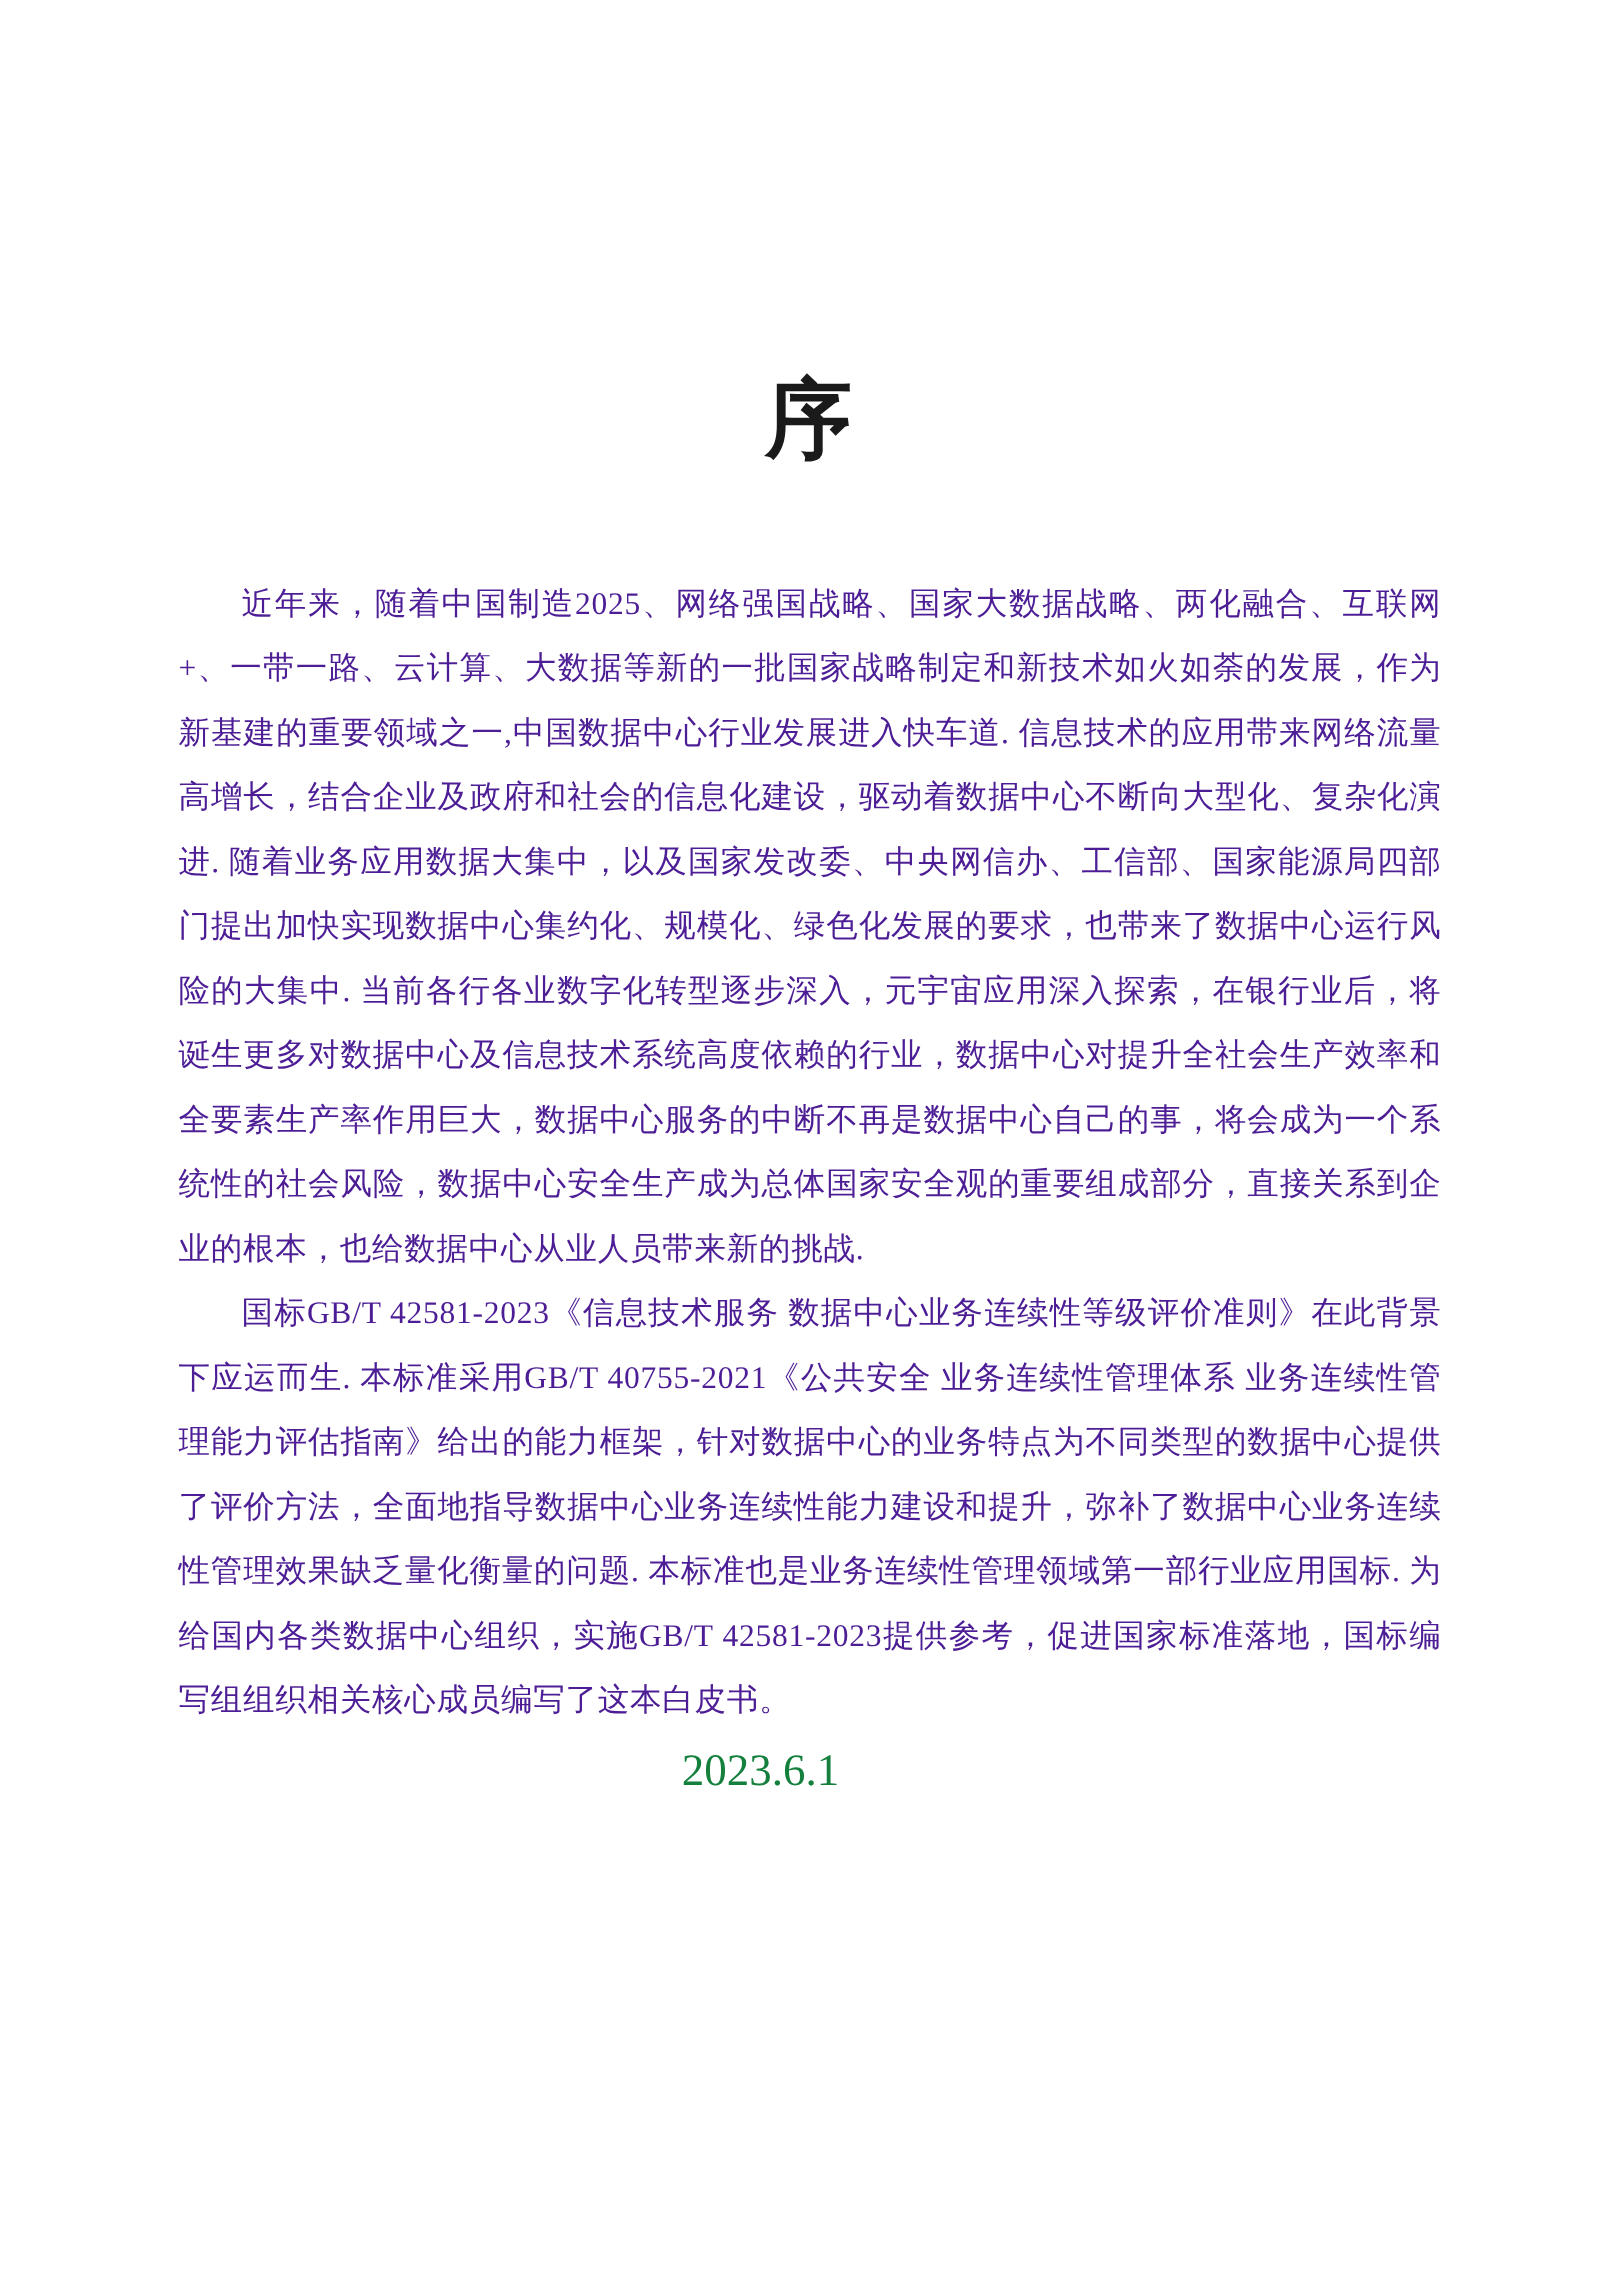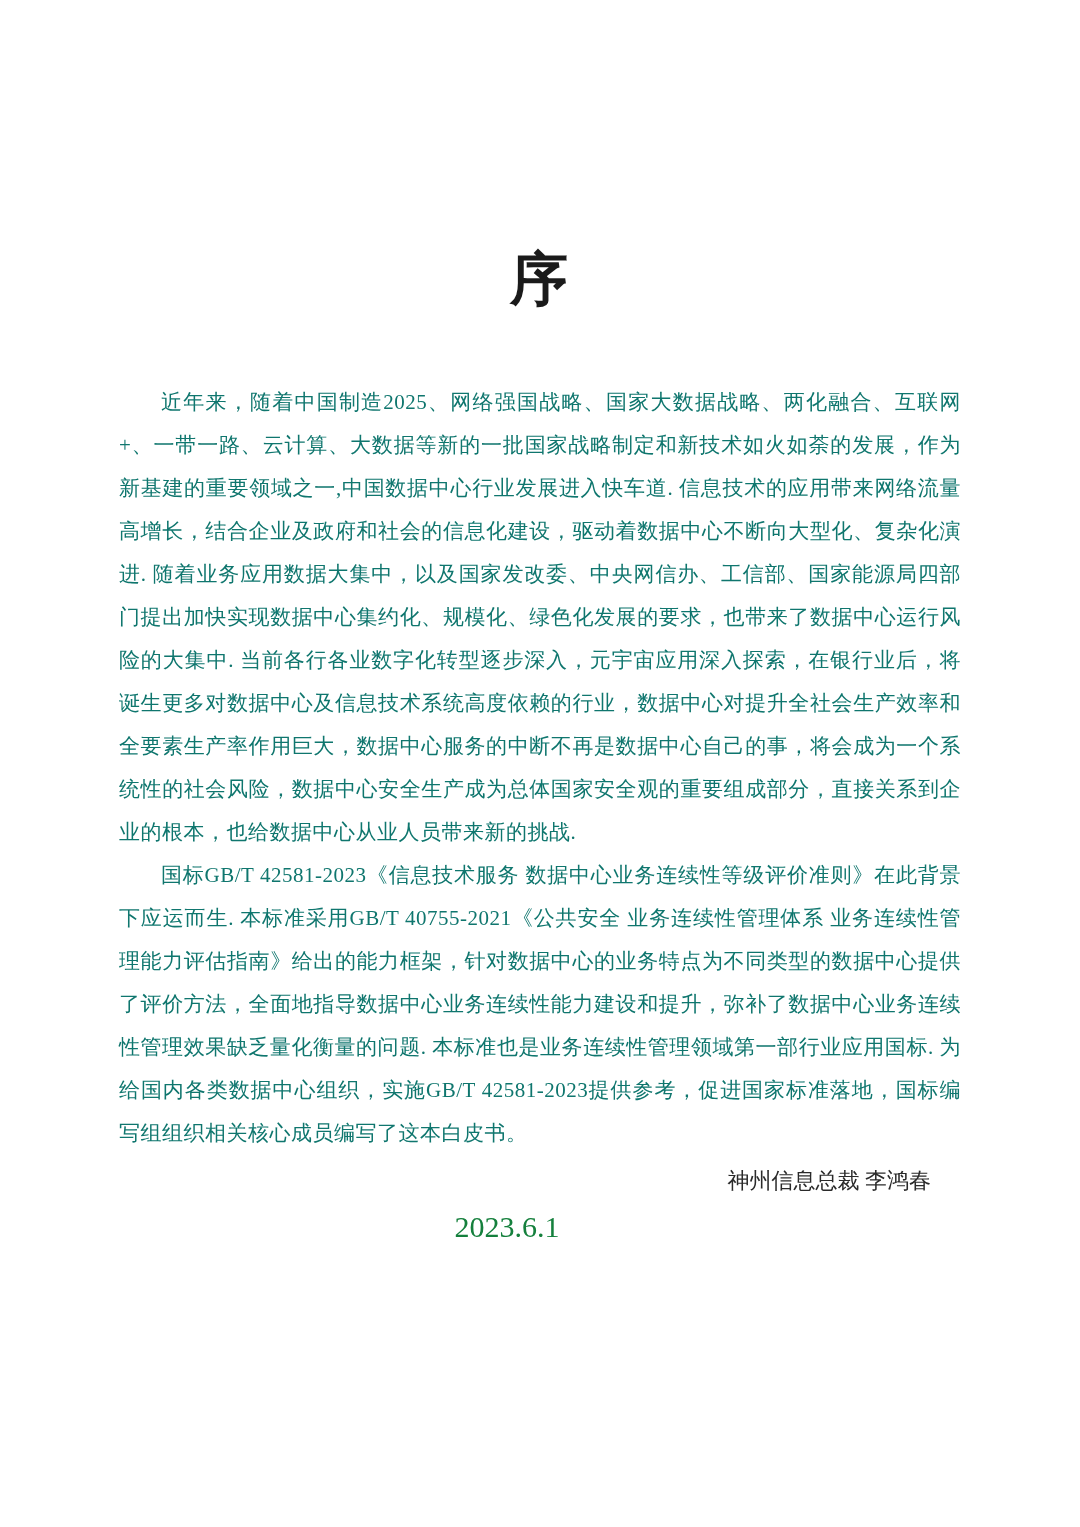--- a/index.html
+++ b/index.html
@@ -28,21 +28,21 @@
     color: #1a1a1a;
   }
   .body {
     width: 842px;
     margin: 66px auto 0 auto;
     font-size: 21px;
     line-height: 43px;
     text-align: justify;
     text-justify: inter-ideograph;
     letter-spacing: 0.5px;
-    color: #0f766e;
+    color: #4c1d95;
   }
   .body p {
     margin: 0;
     text-indent: 2em;
   }
   .signature {
     width: 842px;
     margin: 6px auto 0 auto;
     text-align: right;
     padding-right: 30px;
@@ -67,17 +67,16 @@
 
 <div class="page">
 
   <h1 class="title">序</h1>
 
   <div class="body">
     <p>近年来，随着中国制造2025、网络强国战略、国家大数据战略、两化融合、互联网+、一带一路、云计算、大数据等新的一批国家战略制定和新技术如火如荼的发展，作为新基建的重要领域之一,中国数据中心行业发展进入快车道. 信息技术的应用带来网络流量高增长，结合企业及政府和社会的信息化建设，驱动着数据中心不断向大型化、复杂化演进. 随着业务应用数据大集中，以及国家发改委、中央网信办、工信部、国家能源局四部门提出加快实现数据中心集约化、规模化、绿色化发展的要求，也带来了数据中心运行风险的大集中. 当前各行各业数字化转型逐步深入，元宇宙应用深入探索，在银行业后，将诞生更多对数据中心及信息技术系统高度依赖的行业，数据中心对提升全社会生产效率和全要素生产率作用巨大，数据中心服务的中断不再是数据中心自己的事，将会成为一个系统性的社会风险，数据中心安全生产成为总体国家安全观的重要组成部分，直接关系到企业的根本，也给数据中心从业人员带来新的挑战.</p>
     <p>国标GB/T 42581-2023《信息技术服务 数据中心业务连续性等级评价准则》在此背景下应运而生. 本标准采用GB/T 40755-2021《公共安全 业务连续性管理体系 业务连续性管理能力评估指南》给出的能力框架，针对数据中心的业务特点为不同类型的数据中心提供了评价方法，全面地指导数据中心业务连续性能力建设和提升，弥补了数据中心业务连续性管理效果缺乏量化衡量的问题. 本标准也是业务连续性管理领域第一部行业应用国标. 为给国内各类数据中心组织，实施GB/T 42581-2023提供参考，促进国家标准落地，国标编写组组织相关核心成员编写了这本白皮书。</p>
   </div>
 
-  <div class="signature">神州信息总裁  李鸿春</div>
 
   <div class="date">2023.6.1</div>
 
 </div>
 
 </body></html>

